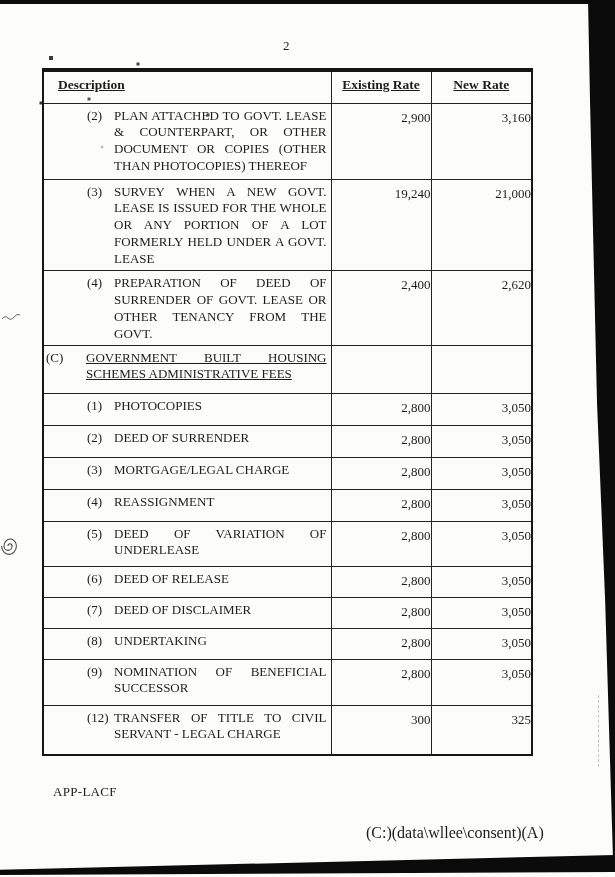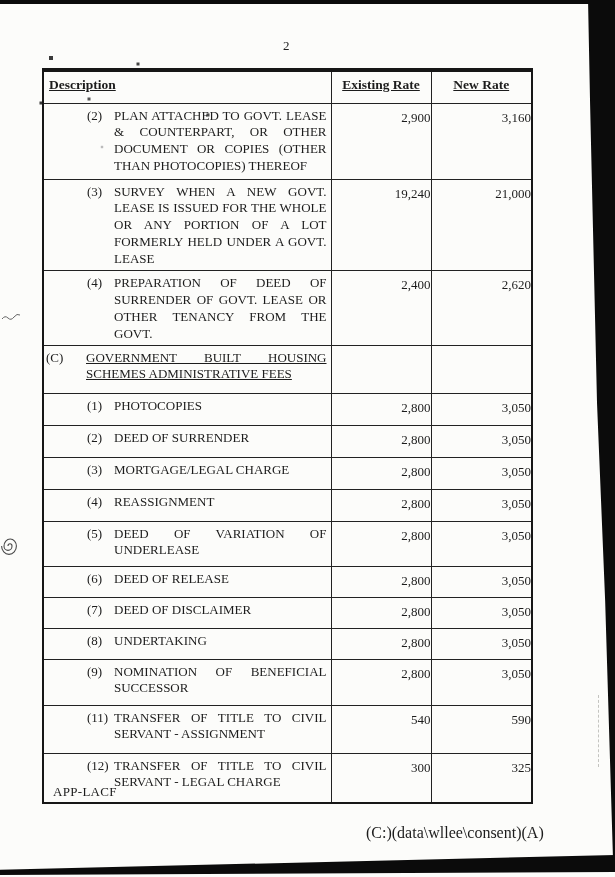--- a/index.html
+++ b/index.html
@@ -38,21 +38,21 @@
   table.fees{
     position:absolute;left:42px;top:68px;
     width:489px;border-collapse:collapse;table-layout:fixed;
     border:2.5px solid #161616;border-top-width:4px;
     font-size:13px;line-height:1.3;
   }
   col.c-desc{width:288px;} col.c-exist{width:100px;} col.c-new{width:101px;}
   .fees th,.fees td{border:1.6px solid #222;vertical-align:top;}
   .fees thead tr{height:33px;}
   .fees th{font-weight:bold;text-decoration:underline;padding-top:4px;font-size:13.5px;}
-  .fees th.th-desc{text-align:left;padding-left:5px;}
+  .fees th.th-desc{text-align:left;padding-left:14px;}
   .fees th.th-rate{text-align:center;}
   .td-desc{padding:4px 4px 2px 0;}
   .desc-wrap{display:flex;padding-left:43px;}
   .num{flex:0 0 27px;}
   .desc{flex:1;text-align:justify;}
   .td-val{text-align:right;padding-top:6px;font-size:13px;}
   tr.section-row .desc-wrap{padding-left:2px;}
   tr.section-row .num{flex:0 0 40px;}
   tr.section-row .desc{text-decoration:underline;}
   
@@ -219,30 +219,20 @@
         <tr class="r12">
     <td class="td-desc">
       <div class="desc-wrap">
         <span class="num">(9)</span>
         <span class="desc">NOMINATION OF BENEFICIAL SUCCESSOR</span>
       </div>
     </td>
     <td class="td-val">2,800</td>
     <td class="td-val">3,050</td>
   </tr>
-        <tr class="r14">
-    <td class="td-desc">
-      <div class="desc-wrap">
-        <span class="num">(11)</span>
-        <span class="desc">TRANSFER OF TITLE TO CIVIL SERVANT - ASSIGNMENT</span>
-      </div>
-    </td>
-    <td class="td-val">540</td>
-    <td class="td-val">590</td>
-  </tr>
         <tr class="r15">
     <td class="td-desc">
       <div class="desc-wrap">
         <span class="num">(12)</span>
         <span class="desc">TRANSFER OF TITLE TO CIVIL SERVANT - LEGAL CHARGE</span>
       </div>
     </td>
     <td class="td-val">300</td>
     <td class="td-val">325</td>
   </tr>

